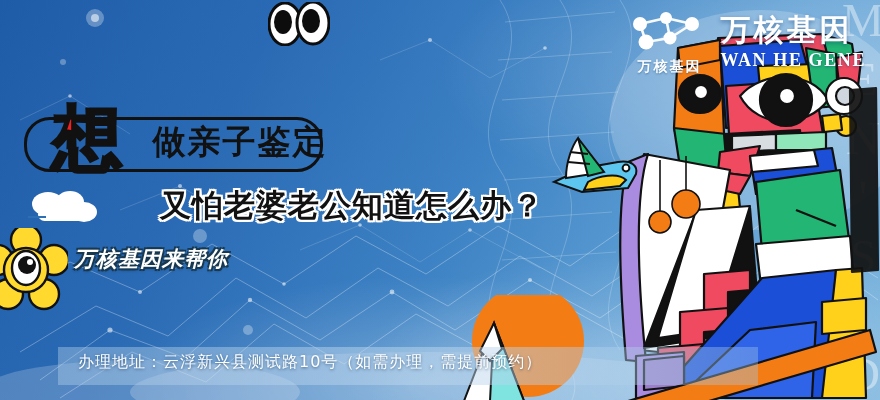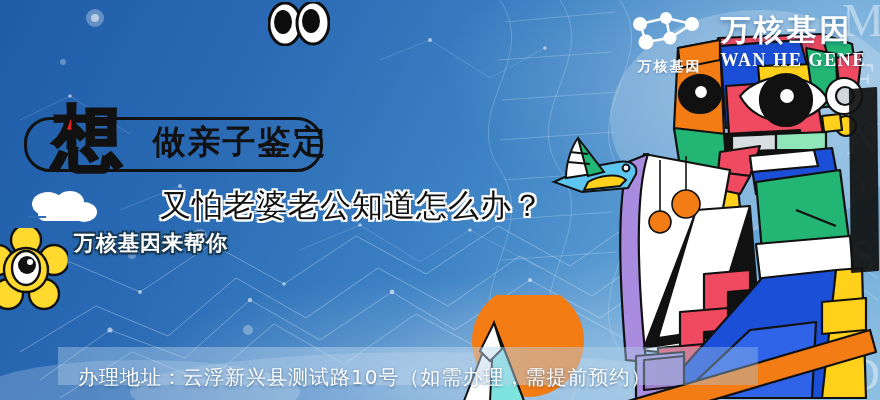--- a/index.html
+++ b/index.html
@@ -76,51 +76,50 @@
     position:absolute;left:53px;top:104px;
     font-size:69px;font-weight:700;color:#ee2222;line-height:1;
     font-family:"DejaVu Sans","Liberation Sans",sans-serif;
     -webkit-text-stroke:3px #111;
     text-shadow:0 0 0 #ee2222;
   }
 
   
   .qline{
     position:absolute;left:160px;top:185px;
-    font-size:31px;font-weight:400;color:#111;letter-spacing:1px;white-space:nowrap;
+    font-size:31px;font-weight:700;color:#111;letter-spacing:1px;white-space:nowrap;
     font-family:"DejaVu Sans","Liberation Sans",sans-serif;
     text-shadow:
       -2px -2px 0 #fff, 2px -2px 0 #fff, -2px 2px 0 #fff, 2px 2px 0 #fff,
       0 -2px 0 #fff, 0 2px 0 #fff, -2px 0 0 #fff, 2px 0 0 #fff;
   }
 
   
   .body-line{
     position:absolute;left:74px;
     font-size:21px;font-weight:700;color:#ffffff;letter-spacing:1px;white-space:nowrap;
     font-family:"DejaVu Sans","Liberation Sans",sans-serif;
     text-shadow:
       -1.6px -1.6px 0 #18384f, 1.6px -1.6px 0 #18384f,
       -1.6px 1.6px 0 #18384f, 1.6px 1.6px 0 #18384f,
       0 2px 3px rgba(0,30,60,.5);
   }
-  .body-line.l1{top:229px;}
+  .body-line.l1{top:245px;font-style:italic;}
   .body-line.l2{top:283px;}
 
   
   .addr-bar{
     position:absolute;left:58px;top:347px;width:700px;height:38px;
     background:linear-gradient(90deg,rgba(175,205,232,.42),rgba(190,216,238,.50) 55%,rgba(160,198,230,.38));
   }
   .addr-text{
     position:absolute;left:78px;top:352px;width:700px;
-    font-size:20px;font-weight:400;color:#ffffff;letter-spacing:1px;white-space:nowrap;
+    font-size:16px;font-weight:400;color:#ffffff;letter-spacing:1px;white-space:nowrap;
     font-family:"DejaVu Sans","Liberation Sans",sans-serif;
     text-shadow:0 1px 3px rgba(0,40,80,.55);
-    margin-top:12px;
   }
 
   
   .flower{position:absolute;left:-16px;top:228px;width:84px;height:84px;}
   
   .cloud{position:absolute;left:22px;top:190px;width:80px;height:34px;}
   
   .bird{position:absolute;left:548px;top:128px;width:96px;height:78px;}
   
   .sun-mtn{position:absolute;left:420px;top:295px;width:230px;height:106px;}

